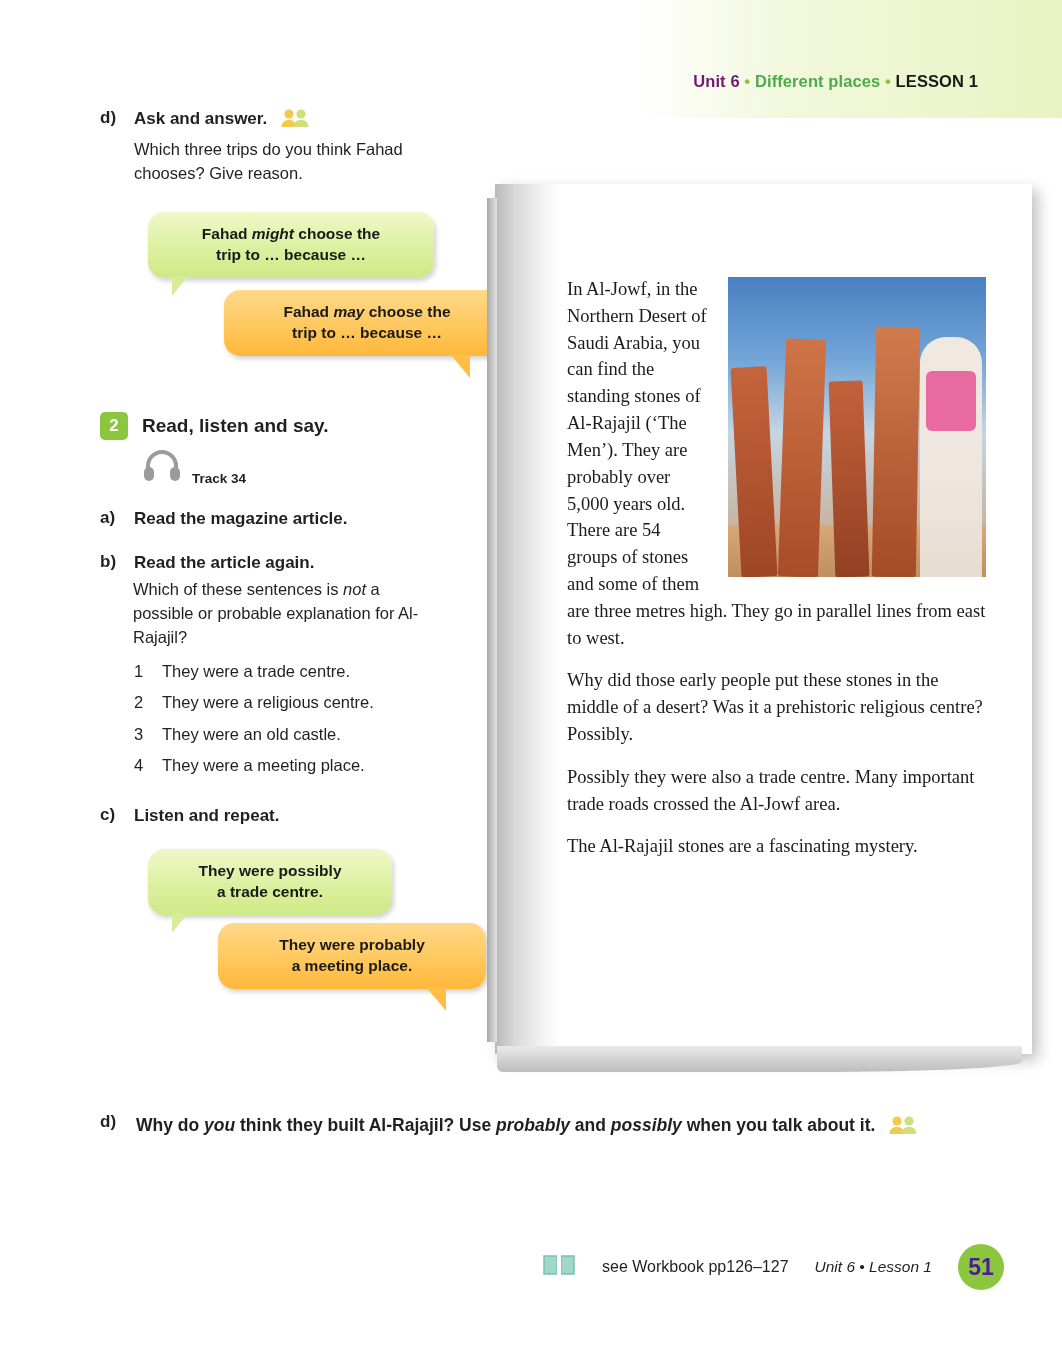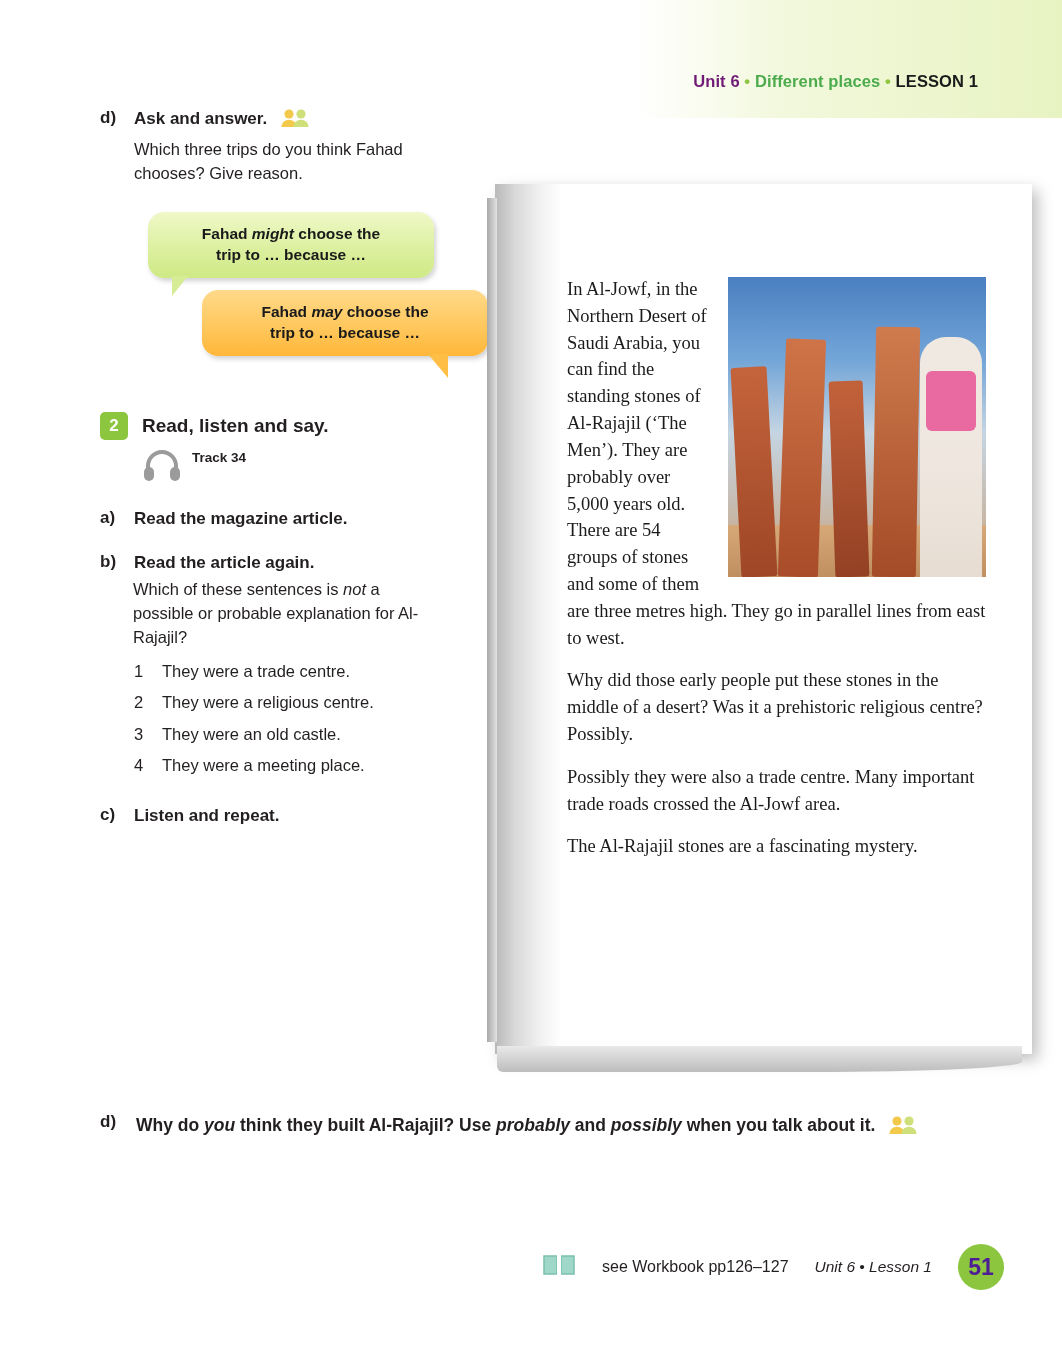--- a/index.html
+++ b/index.html
@@ -133,21 +133,21 @@
     align-items: center;
     gap: 14px;
   }
   .activity-head .title {
     font-weight: bold;
     font-size: 19px;
   }
 
   .track {
     display: flex;
-    align-items: flex-start;
+    align-items: flex-end;
     gap: 10px;
     margin-left: 42px;
     margin-top: 10px;
   }
   .track-label {
     font-weight: bold;
     font-size: 13.5px;
   }
 
   .q-list {
@@ -331,21 +331,21 @@
       </span>
     </div>
   </div>
   <div class="task-body" style="width:290px;">Which three trips do you think Fahad chooses? Give reason.</div>
 
   <div style="position:relative;height:190px;margin-top:26px;">
     <div class="bubble green" style="position:absolute;left:48px;top:0;width:250px;">
       <span>Fahad </span><em>might</em><span> choose the</span><br>
       <span>trip to … because …</span>
     </div>
-    <div class="bubble orange" style="position:absolute;left:102px;top:78px;width:250px;">
+    <div class="bubble orange" style="position:absolute;left:124px;top:78px;width:250px;">
       <span>Fahad </span><em>may</em><span> choose the</span><br>
       <span>trip to … because …</span>
     </div>
   </div>
 
   <div class="activity-head" style="margin-top:10px;">
     <div class="num-badge">2</div>
     <div class="title">Read, listen and say.</div>
   </div>
 
@@ -390,20 +390,30 @@
       <span class="q-num">4</span>
       <span>They were a meeting place.</span>
     </div>
   </div>
 
   <div class="task-line" style="margin-top:24px;">
     <div class="task-letter">c)</div>
     <div class="task-title">Listen and repeat.</div>
   </div>
 
+  <div style="position:relative;height:180px;margin-top:22px;">
+    <div class="bubble green" style="position:absolute;left:48px;top:0;width:208px;">
+      <span>They were possibly</span><br>
+      <span>a trade centre.</span>
+    </div>
+    <div class="bubble orange" style="position:absolute;left:118px;top:74px;width:232px;">
+      <span>They were probably</span><br>
+      <span>a meeting place.</span>
+    </div>
+  </div>
 </div>
 
 <div class="book">
   <div class="book-page"></div>
   <div class="book-gutter"></div>
   <div class="book-edge"></div>
   <div class="book-bottom"></div>
 
   <div class="article">
     <div class="photo">

